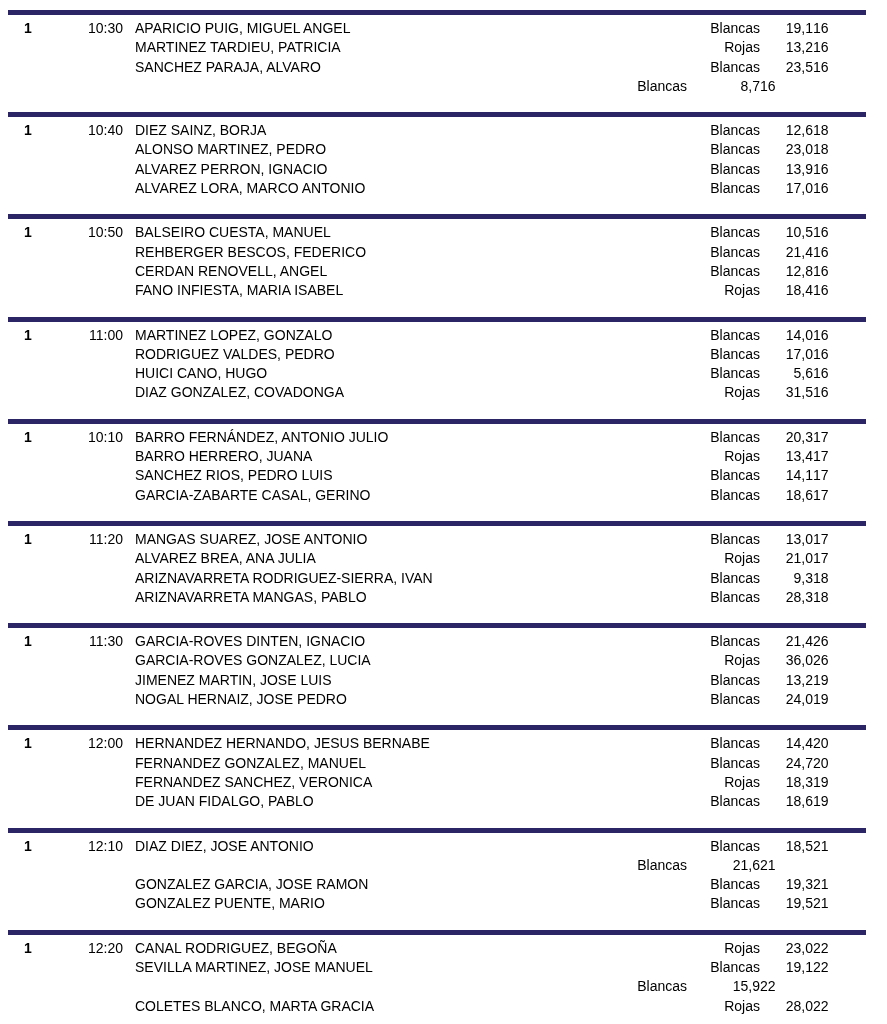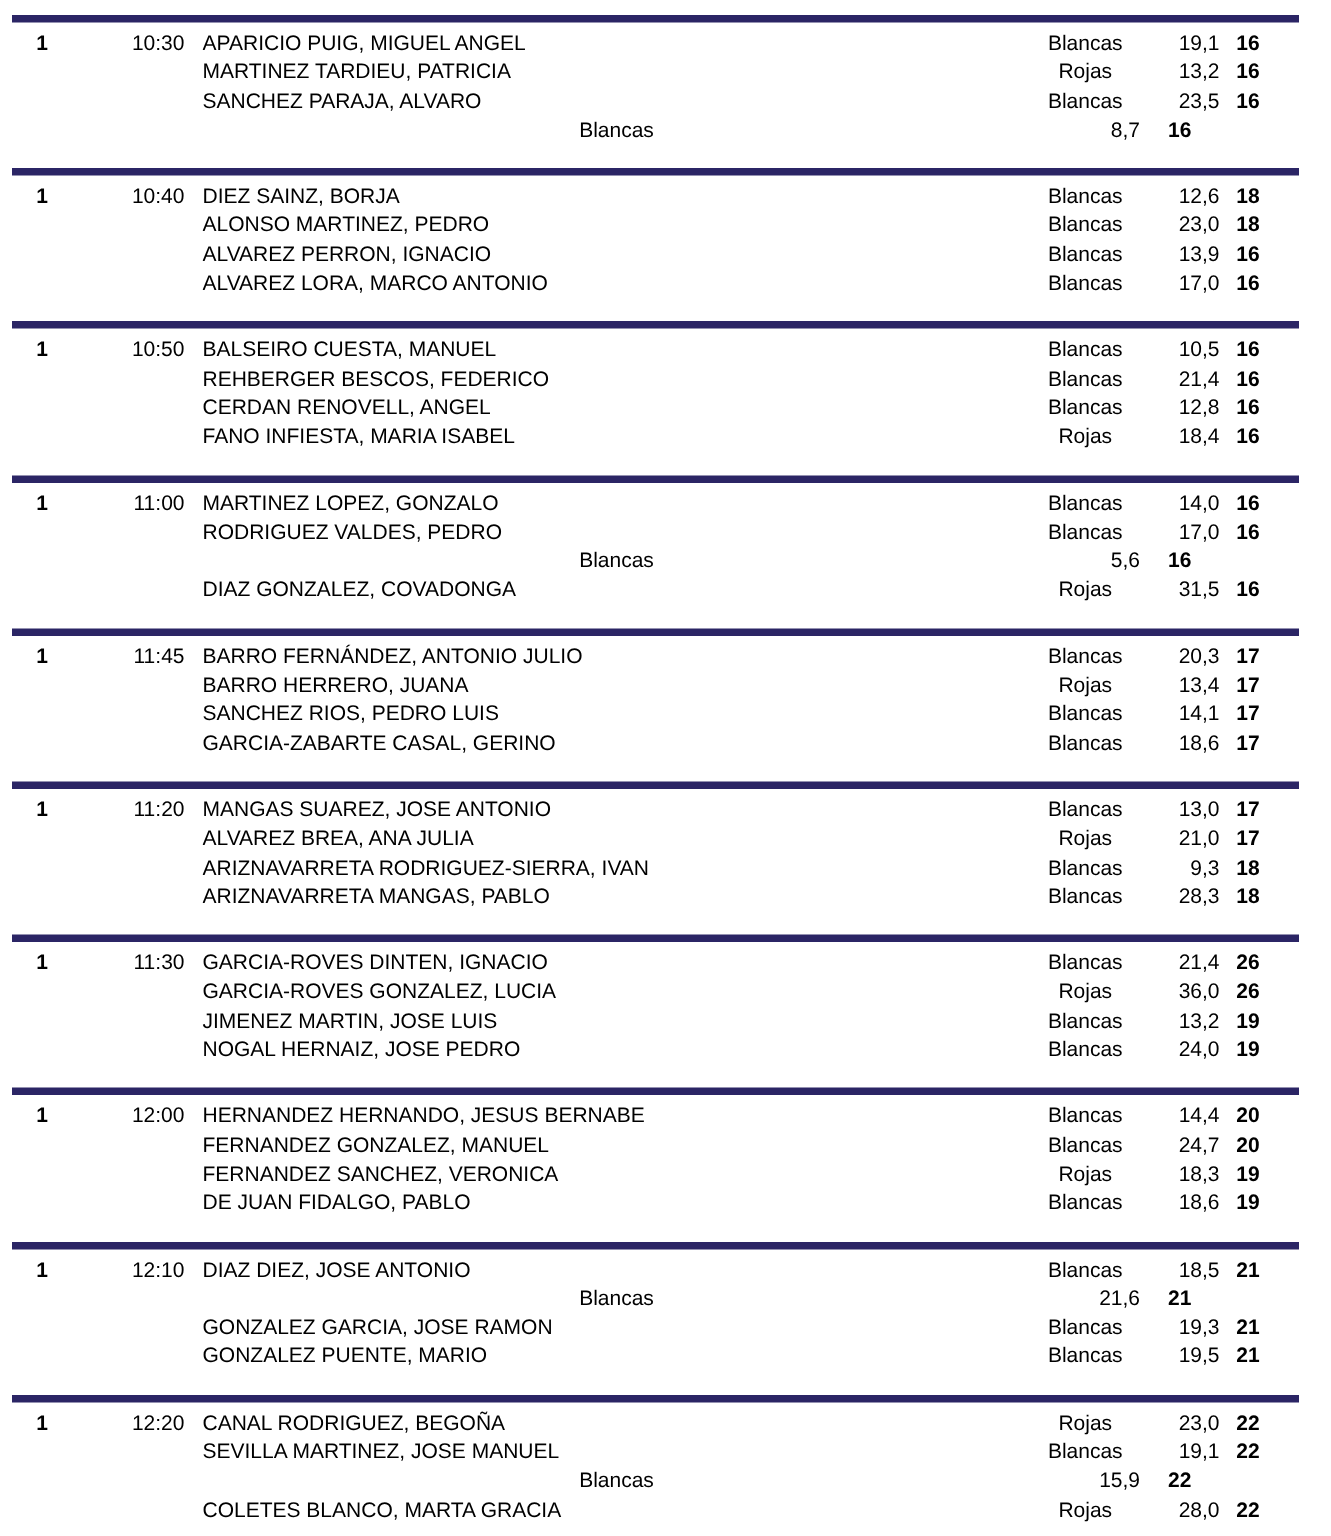--- a/index.html
+++ b/index.html
@@ -39,25 +39,25 @@
     text-align: center;
     font-weight: bold;
   }
   .col-time {
     text-align: right;
     font-weight: normal;
   }
   .col-name {
     overflow: hidden;
   }
-  .col-tee { text-align: center; }
+  .col-tee { text-align: right; }
   .col-hcp { text-align: right; }
   .col-result {
-    text-align: center;
-    font-weight: bold;
+    text-align: left;
+    font-weight: normal;
   }
 </style>
 </head>
 <body>
 
 <div id="sheet">
     <div class="group">
       <div class="bar" style="background: rgb(43, 37, 101);"></div>
       <div class="group-body">
         <div class="row">
@@ -197,41 +197,42 @@
           <div class="col-gap"></div>
           <div class="col-name">RODRIGUEZ VALDES, PEDRO</div>
           <div class="col-tee">Blancas</div>
           <div class="col-hcp">17,0</div>
           <div class="col-result">16</div>
         </div>
         <div class="row">
           <div class="col-flight"></div>
           <div class="col-time"></div>
           <div class="col-gap"></div>
+          <div class="col-name">HUICI CANO, HUGO</div>
           <div class="col-tee">Blancas</div>
           <div class="col-hcp">5,6</div>
           <div class="col-result">16</div>
         </div>
         <div class="row">
           <div class="col-flight"></div>
           <div class="col-time"></div>
           <div class="col-gap"></div>
           <div class="col-name">DIAZ GONZALEZ, COVADONGA</div>
           <div class="col-tee">Rojas</div>
           <div class="col-hcp">31,5</div>
           <div class="col-result">16</div>
         </div>
       </div>
     </div>
     <div class="group">
       <div class="bar" style="background: rgb(43, 37, 101);"></div>
       <div class="group-body">
         <div class="row">
           <div class="col-flight">1</div>
-          <div class="col-time">11:45</div>
+          <div class="col-time">10:10</div>
           <div class="col-gap"></div>
           <div class="col-name">BARRO FERNÁNDEZ, ANTONIO JULIO</div>
           <div class="col-tee">Blancas</div>
           <div class="col-hcp">20,3</div>
           <div class="col-result">17</div>
         </div>
         <div class="row">
           <div class="col-flight"></div>
           <div class="col-time"></div>
           <div class="col-gap"></div>

